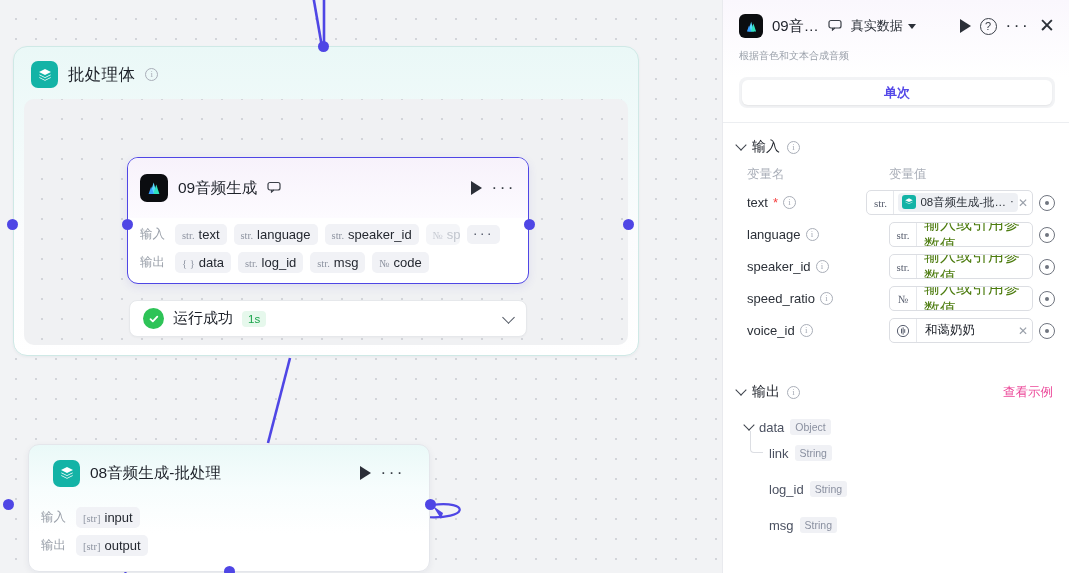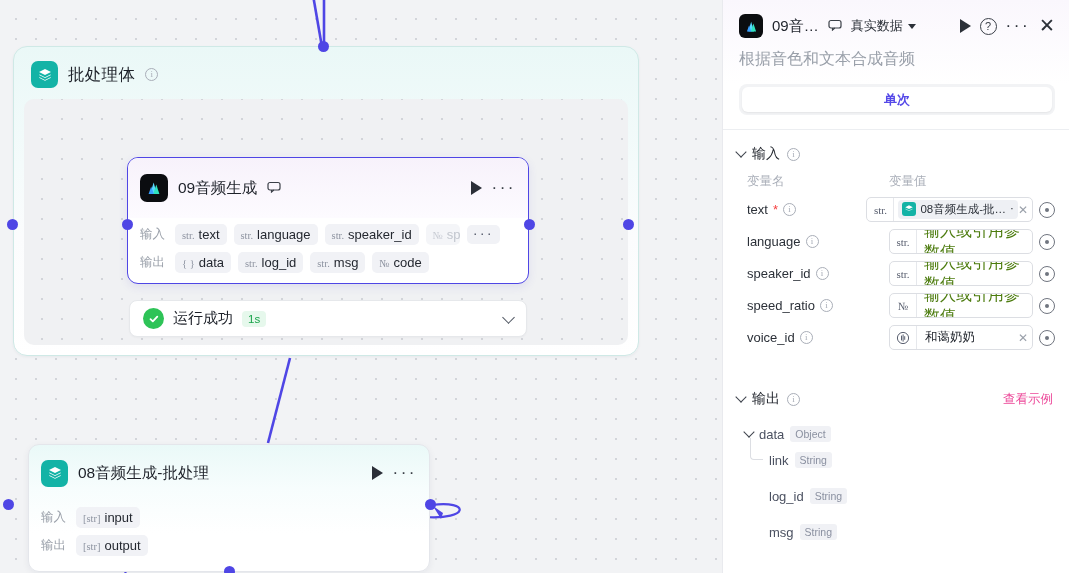--- a/index.html
+++ b/index.html
@@ -98,41 +98,41 @@
   }
   .chev-d { width: 9px; height: 9px; border-right: 1.8px solid #4e5561; border-bottom: 1.8px solid #4e5561; transform: rotate(45deg); margin-bottom: 3px; }
 
   
   .node-batch {
     position: absolute; left: 28px; top: 444px; width: 402px; height: 128px;
     border: 1px solid #e4e6eb; border-radius: 11px;
     background: linear-gradient(180deg, #eaf9f8 0%, #f7fdfd 35%, #ffffff 70%);
     box-shadow: 0 2px 7px rgba(20,40,60,.06); overflow: hidden;
   }
-  .node-batch .nhead { height: 56px; display: flex; align-items: center; gap: 10px; padding: 0 12px; }
+  .node-batch .nhead { height: 56px; display: flex; align-items: center; gap: 10px; padding: 0 24px; }
 
   
   .pdot { position: absolute; width: 11px; height: 11px; border-radius: 50%; background: #4f46e5; }
 
   
   #panel {
     position: absolute; left: 722px; top: 0; width: 347px; height: 573px;
     background: #ffffff; border-left: 1px solid #e9eaee; overflow: hidden;
   }
   .p-head { padding: 14px 14px 0 16px; background: linear-gradient(180deg,#faf7fd 0%, #ffffff 100%); }
   .p-titlerow { display: flex; align-items: center; gap: 9px; }
   .p-title { font-size: 15px; color: #1d2129; white-space: nowrap; }
   .p-sel { display: flex; align-items: center; gap: 5px; font-size: 13px; color: #2b3038; cursor: pointer; }
   .caret { width: 0; height: 0; border-left: 4.5px solid transparent; border-right: 4.5px solid transparent; border-top: 5.5px solid #2b3038; }
   .circ-q {
     width: 17px; height: 17px; border-radius: 50%; border: 1.4px solid #3b4049;
     font-size: 11px; color: #3b4049; text-align: center; line-height: 14px;
   }
   .xclose { font-size: 19px; color: #2b3038; line-height: 14px; }
-  .p-desc { font-size: 16px; color: #9aa0aa; padding: 11px 0 14px 0; }
+  .p-desc { font-size: 10px; color: #9aa0aa; padding: 11px 0 14px 0; }
 
   .tabs {
     margin: 0 14px 0 16px; background: #f2f3f5; border-radius: 8px;
     height: 31px; display: flex; padding: 3px; gap: 2px;
   }
   .tab {
     flex: 1; border-radius: 6px; display: flex; align-items: center; justify-content: center;
     font-size: 13px; color: #b8bcc4; cursor: pointer;
   }
   .tab.active { background: #fff; color: #5549e8; font-weight: bold; box-shadow: 0 1px 2px rgba(0,0,0,.06); }

